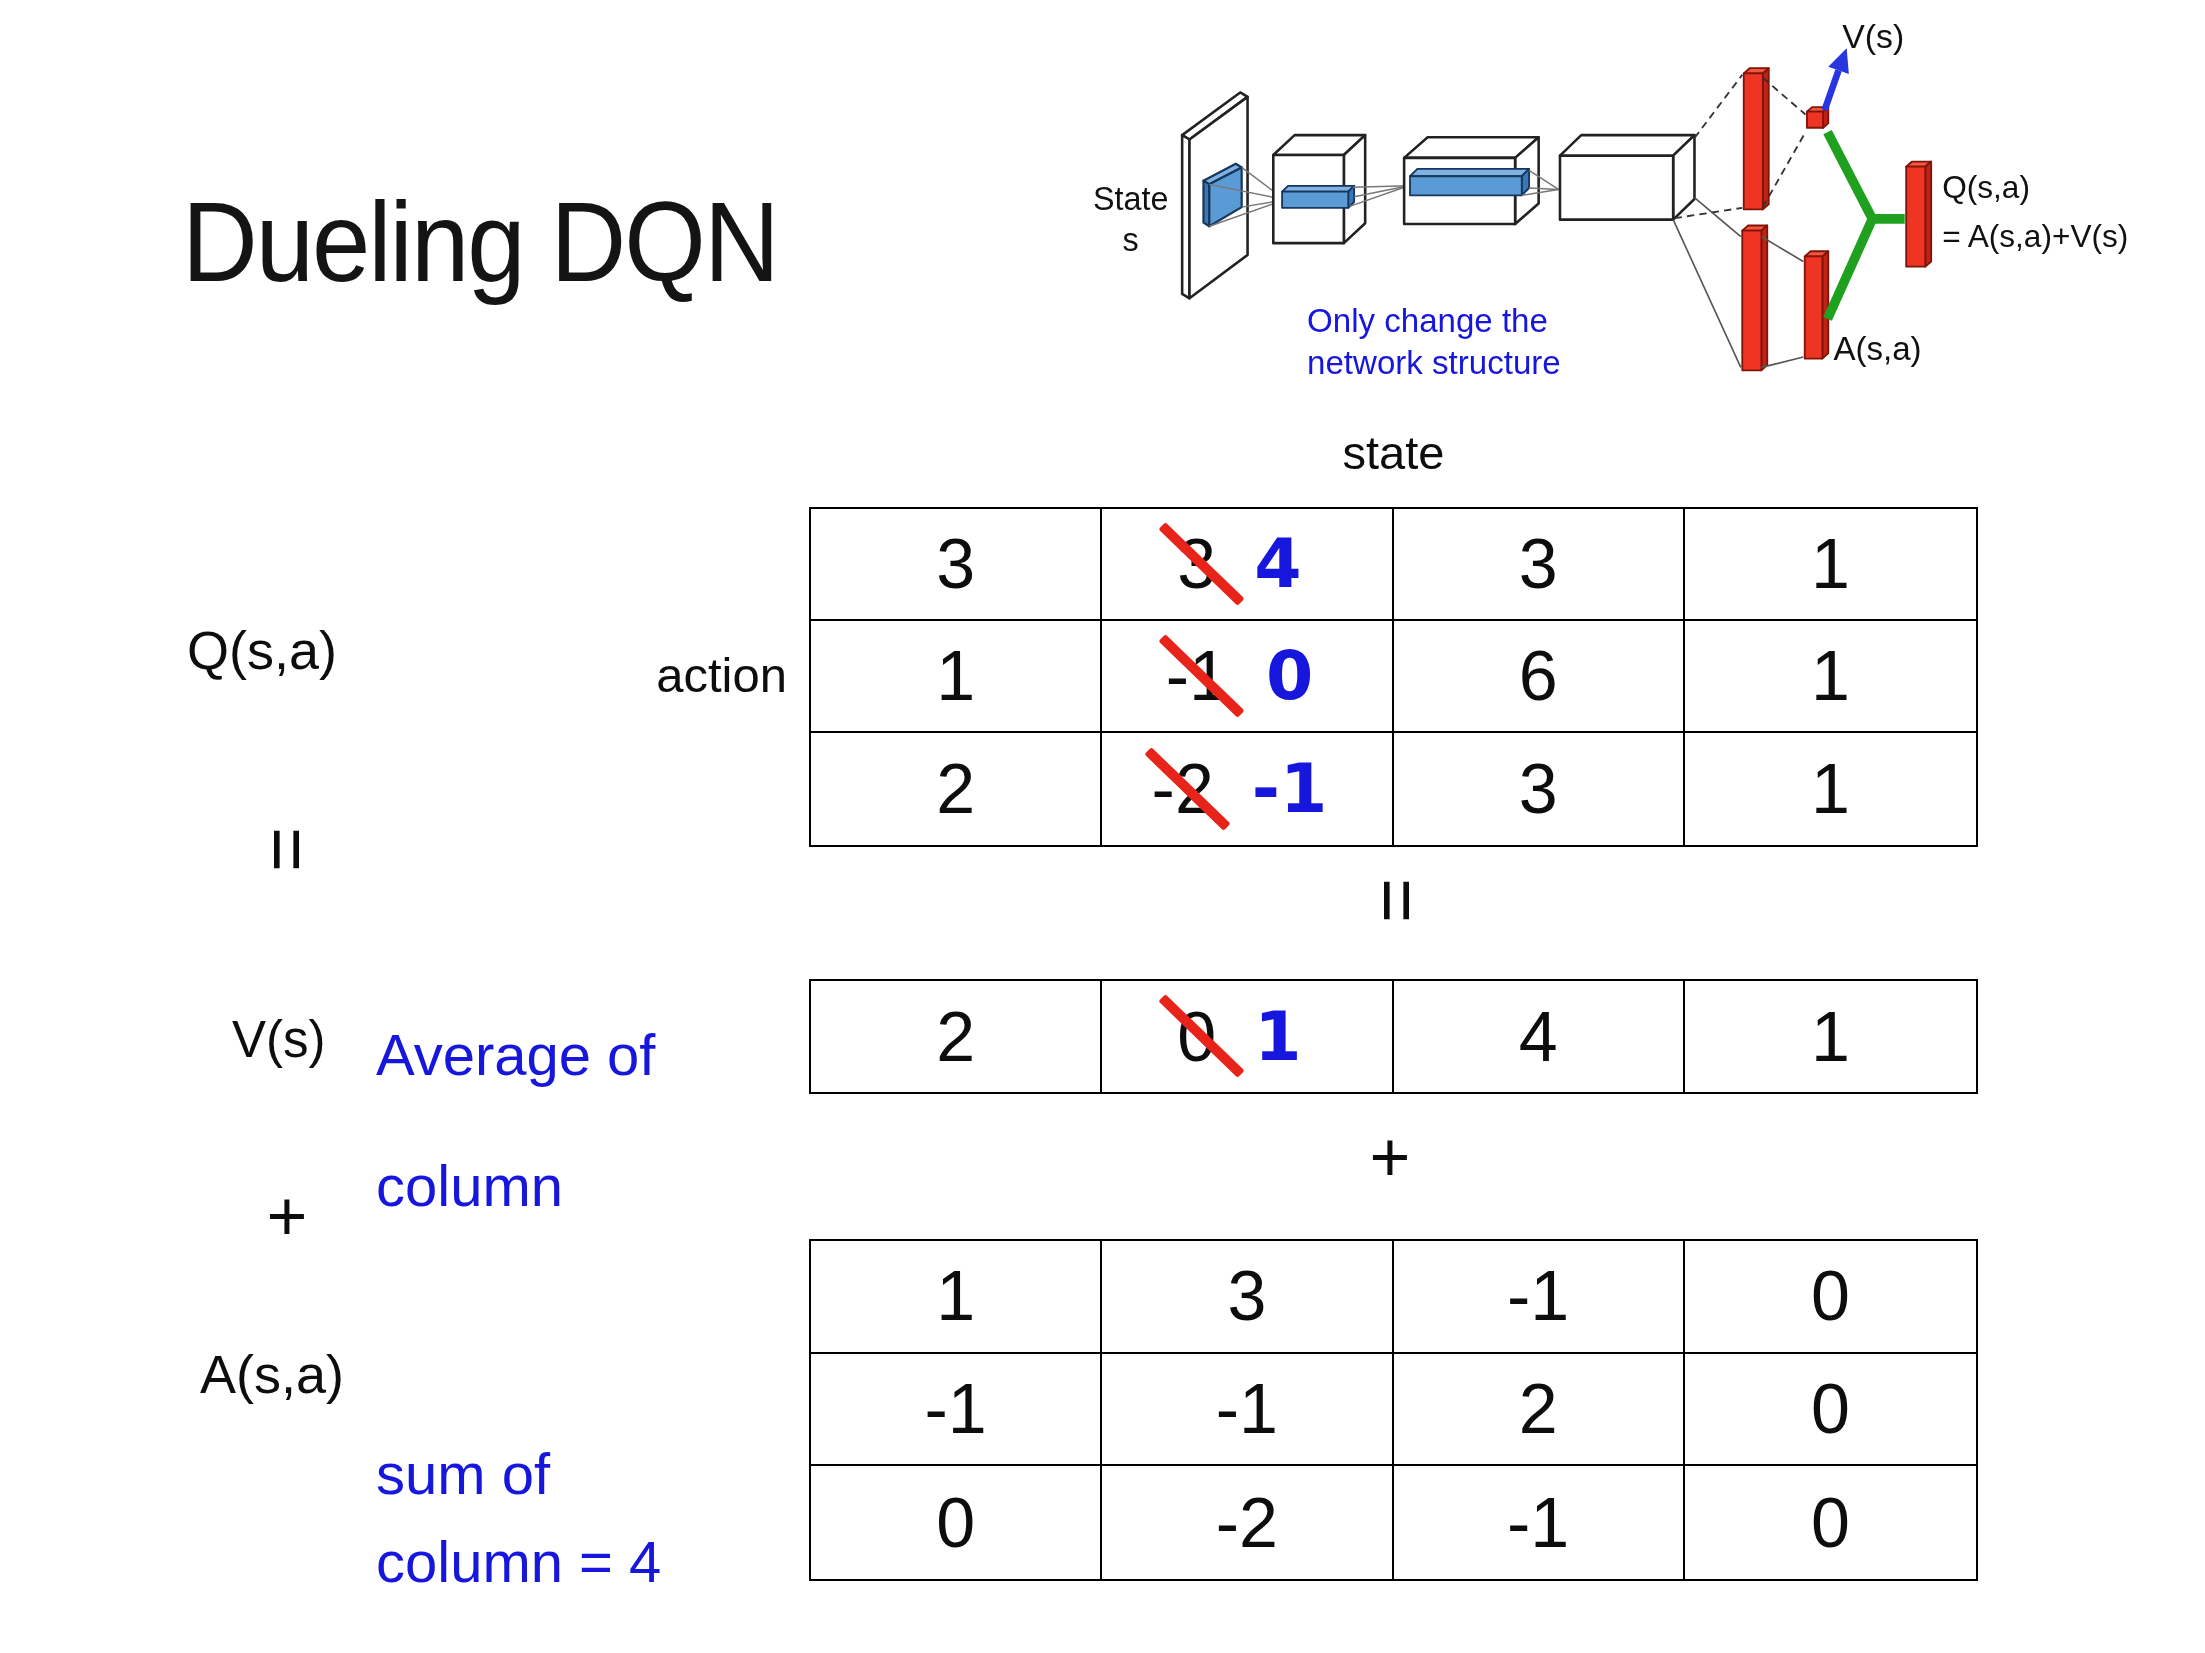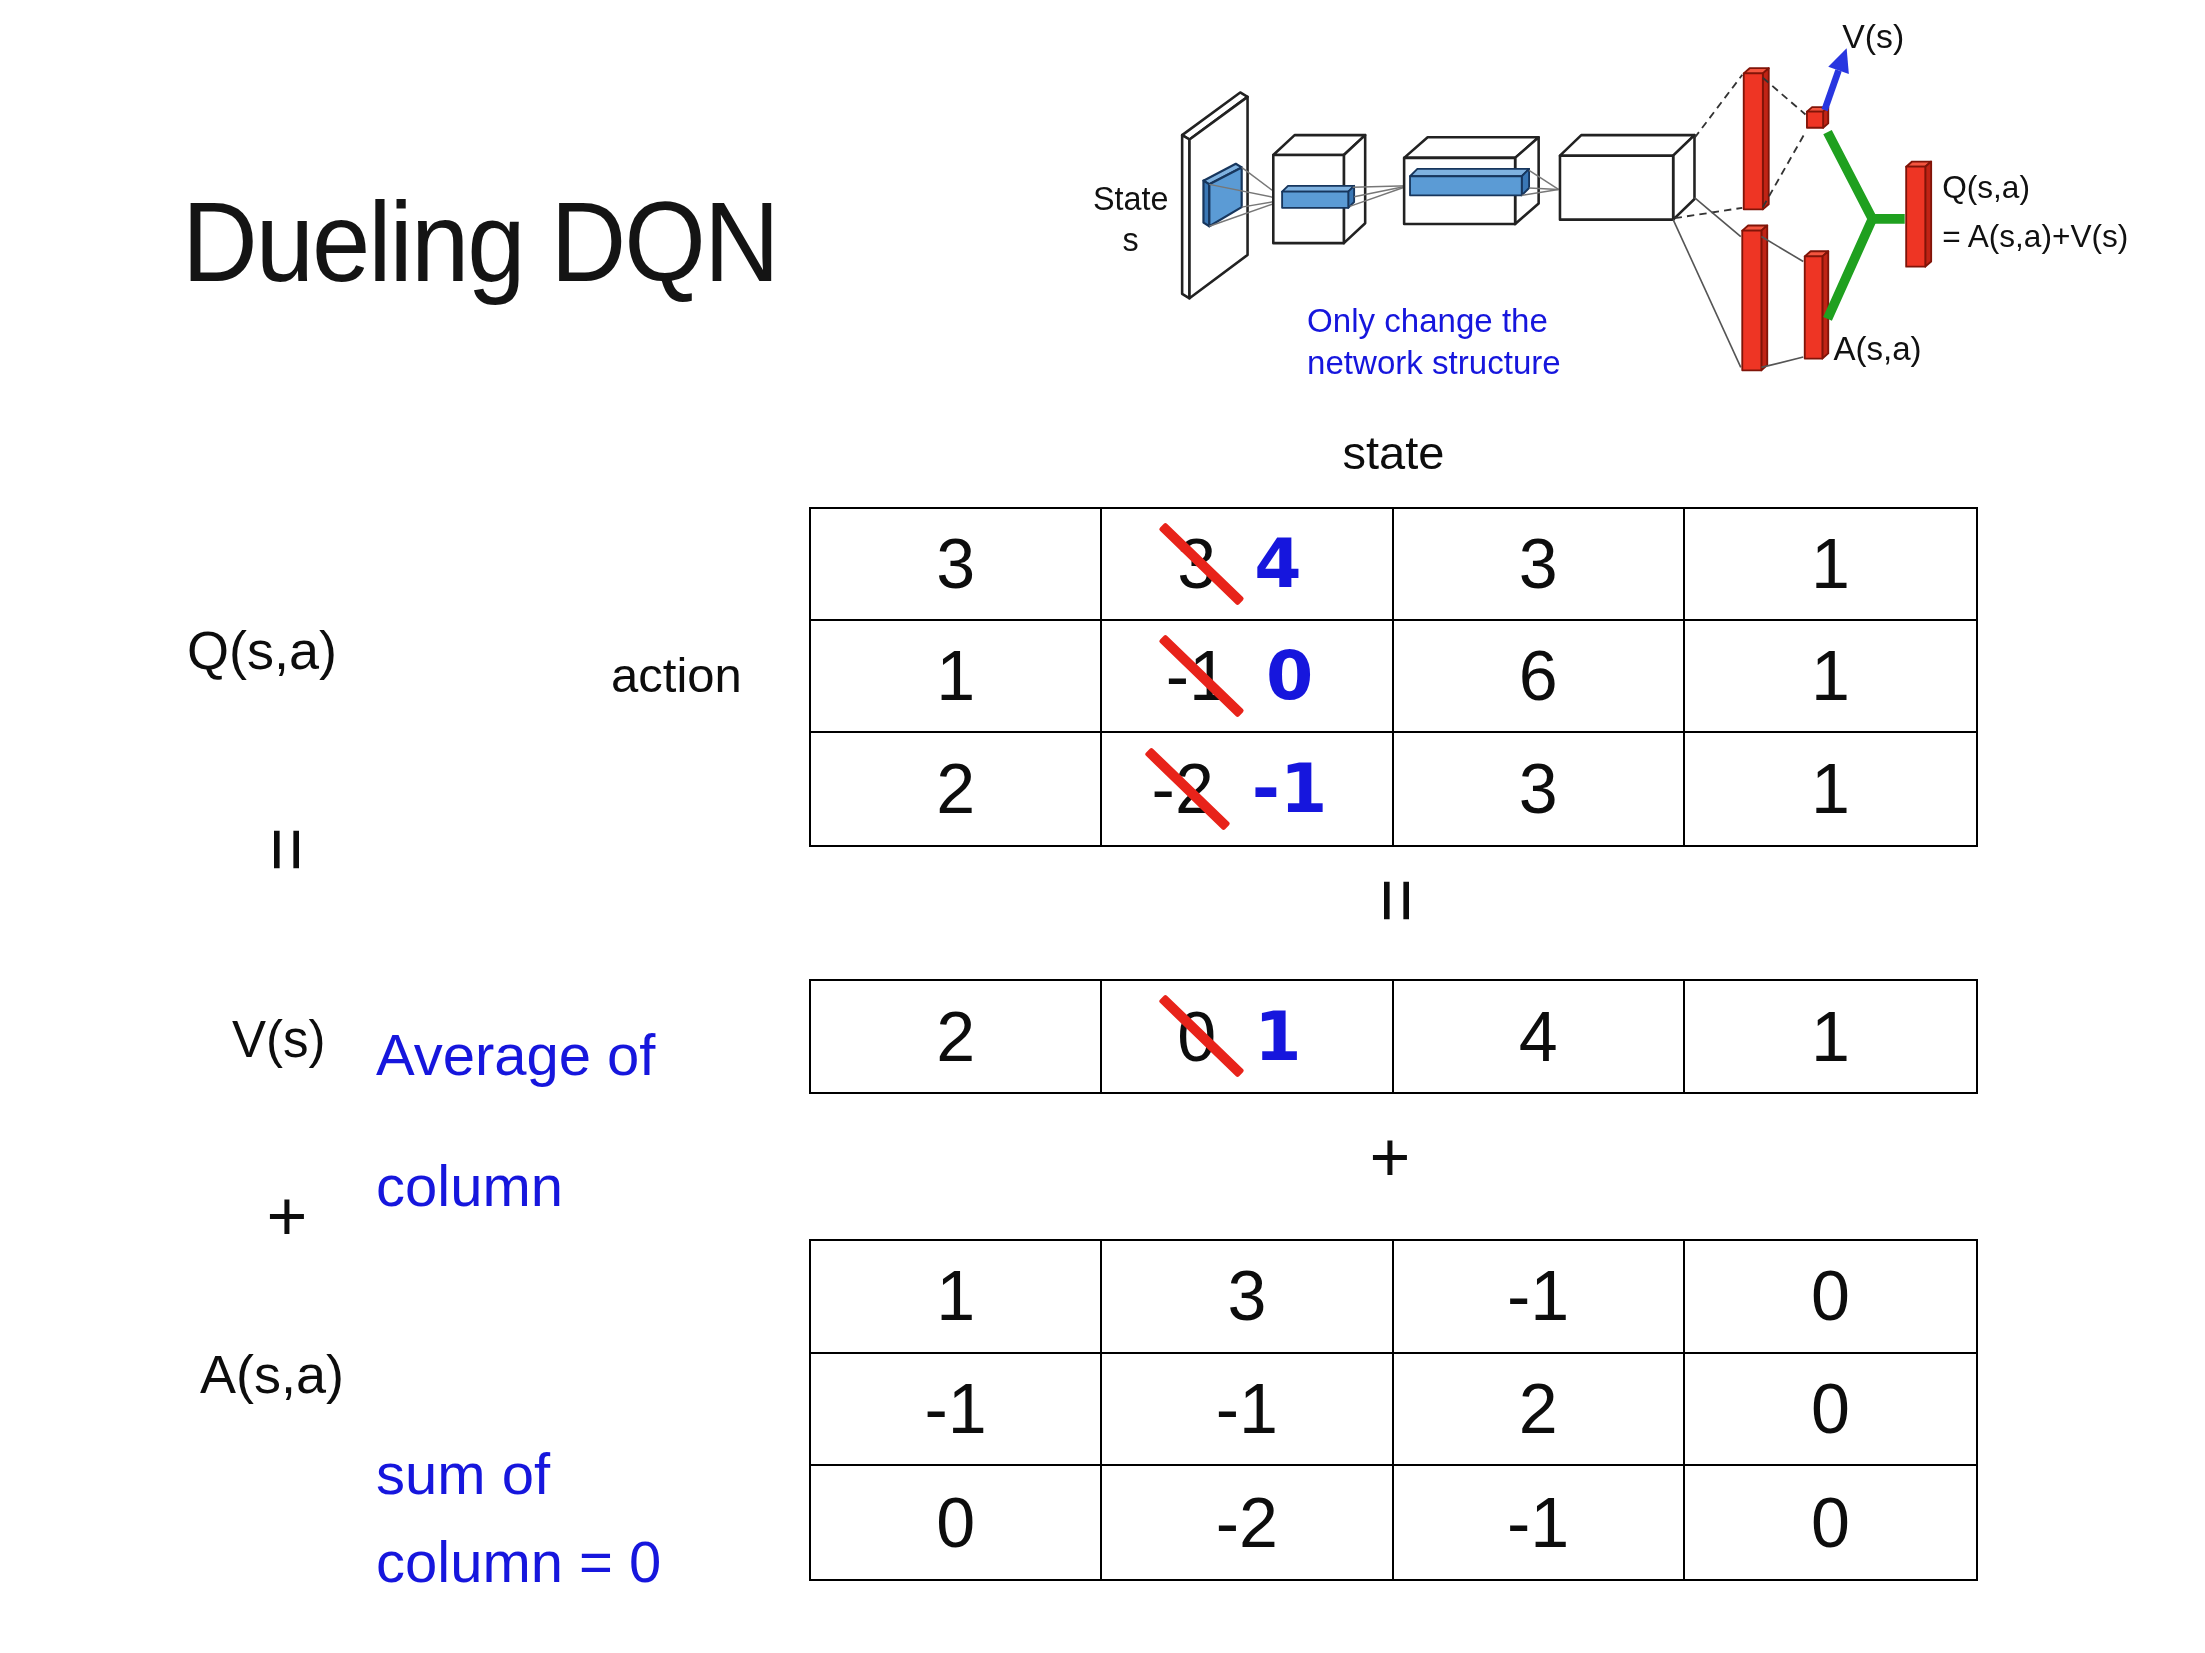--- a/index.html
+++ b/index.html
@@ -42,21 +42,21 @@
     transform:rotate(44deg);
   }
   .newval{
     color:var(--accent-blue,#1616dd);
     font-family:"DejaVu Sans", sans-serif;font-weight:bold;font-size:68px;
   }
   
   .lbl{line-height:1;white-space:nowrap;}
   #state-header{left:809px;top:429px;width:1169px;text-align:center;font-size:47px;}
   #q-label{left:187px;top:623px;font-size:54px;}
-  #action-label{left:566px;top:651px;width:221px;text-align:center;font-size:49px;}
+  #action-label{left:566px;top:651px;width:221px;text-align:right;font-size:49px;}
   #v-label{left:232px;top:1014px;font-size:51px;}
   #a-label{left:200px;top:1347px;font-size:54px;}
   .blue-note{color:var(--accent-blue,#1616dd);font-size:58px;line-height:1;white-space:nowrap;}
   #avg-note-1{left:376px;top:1026px;}
   #avg-note-2{left:376px;top:1157px;}
   #sum-note-1{left:376px;top:1445px;}
   #sum-note-2{left:376px;top:1533px;}
   .op{width:96px;height:81px;text-align:center;line-height:81px;font-size:77px;}
   .rot90{transform:rotate(90deg);}
   #eq-left{left:239px;top:809px;}
@@ -255,21 +255,21 @@
       </div>
       <div class="cell last-row">4</div>
       <div class="cell last-row last-col">1</div>
     </div>
 
   <div id="plus-left" class="abs op lbl">+</div>
   <div id="plus-center" class="abs op lbl">+</div>
 
   <div id="a-label" class="abs lbl">A(s,a)</div>
   <div id="sum-note-1" class="abs lbl blue-note">sum of</div>
-  <div id="sum-note-2" class="abs lbl blue-note">column = 0</div>
+  <div id="sum-note-2" class="abs lbl blue-note">column = 4</div>
 
   <div id="a-table" class="abs tbl">
       <div class="cell">1</div>
       <div class="cell">3</div>
       <div class="cell">-1</div>
       <div class="cell last-col">0</div>
       <div class="cell">-1</div>
       <div class="cell">-1</div>
       <div class="cell">2</div>
       <div class="cell last-col">0</div>

